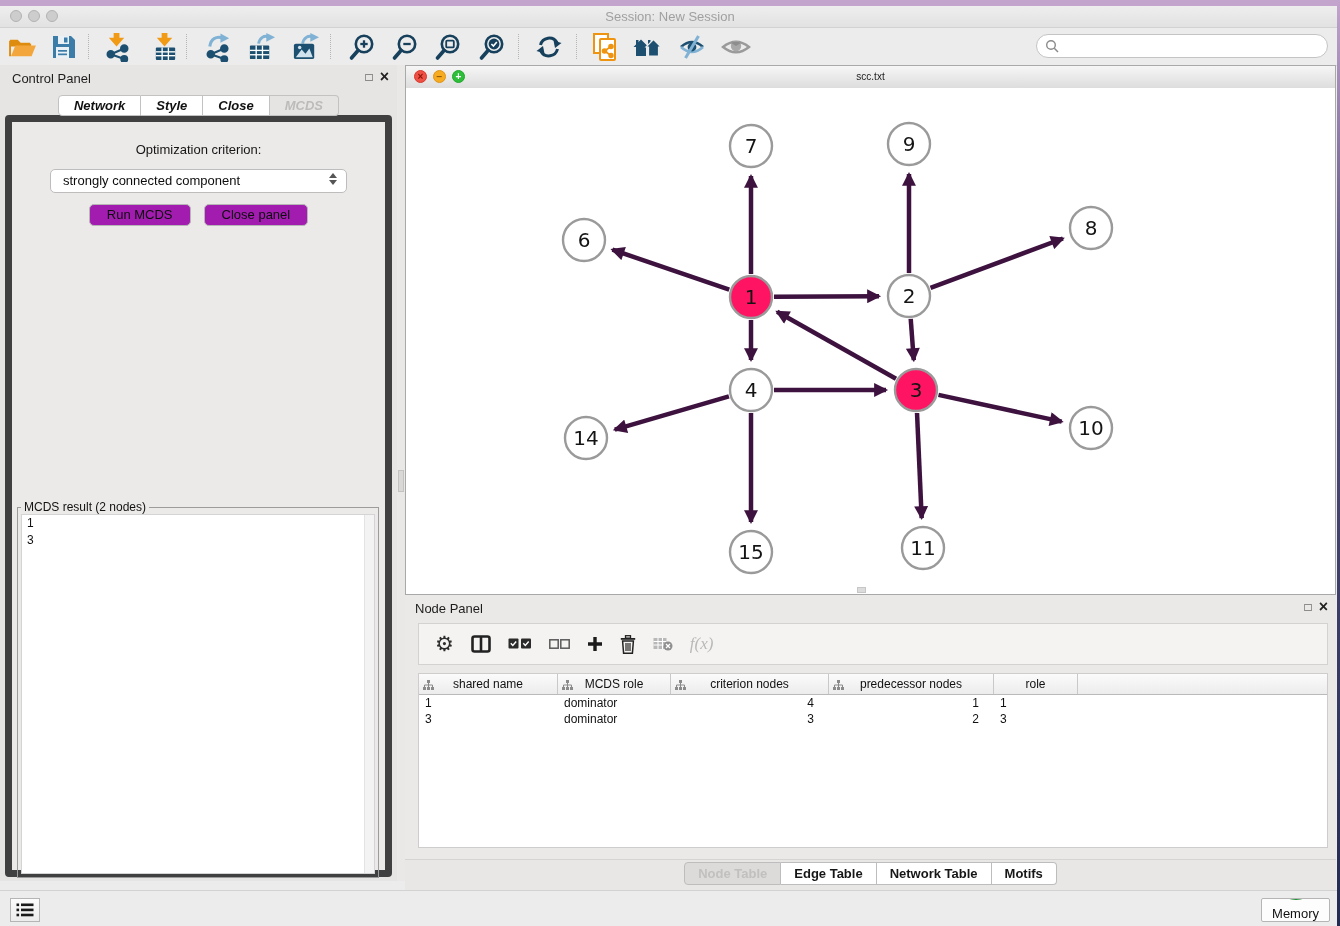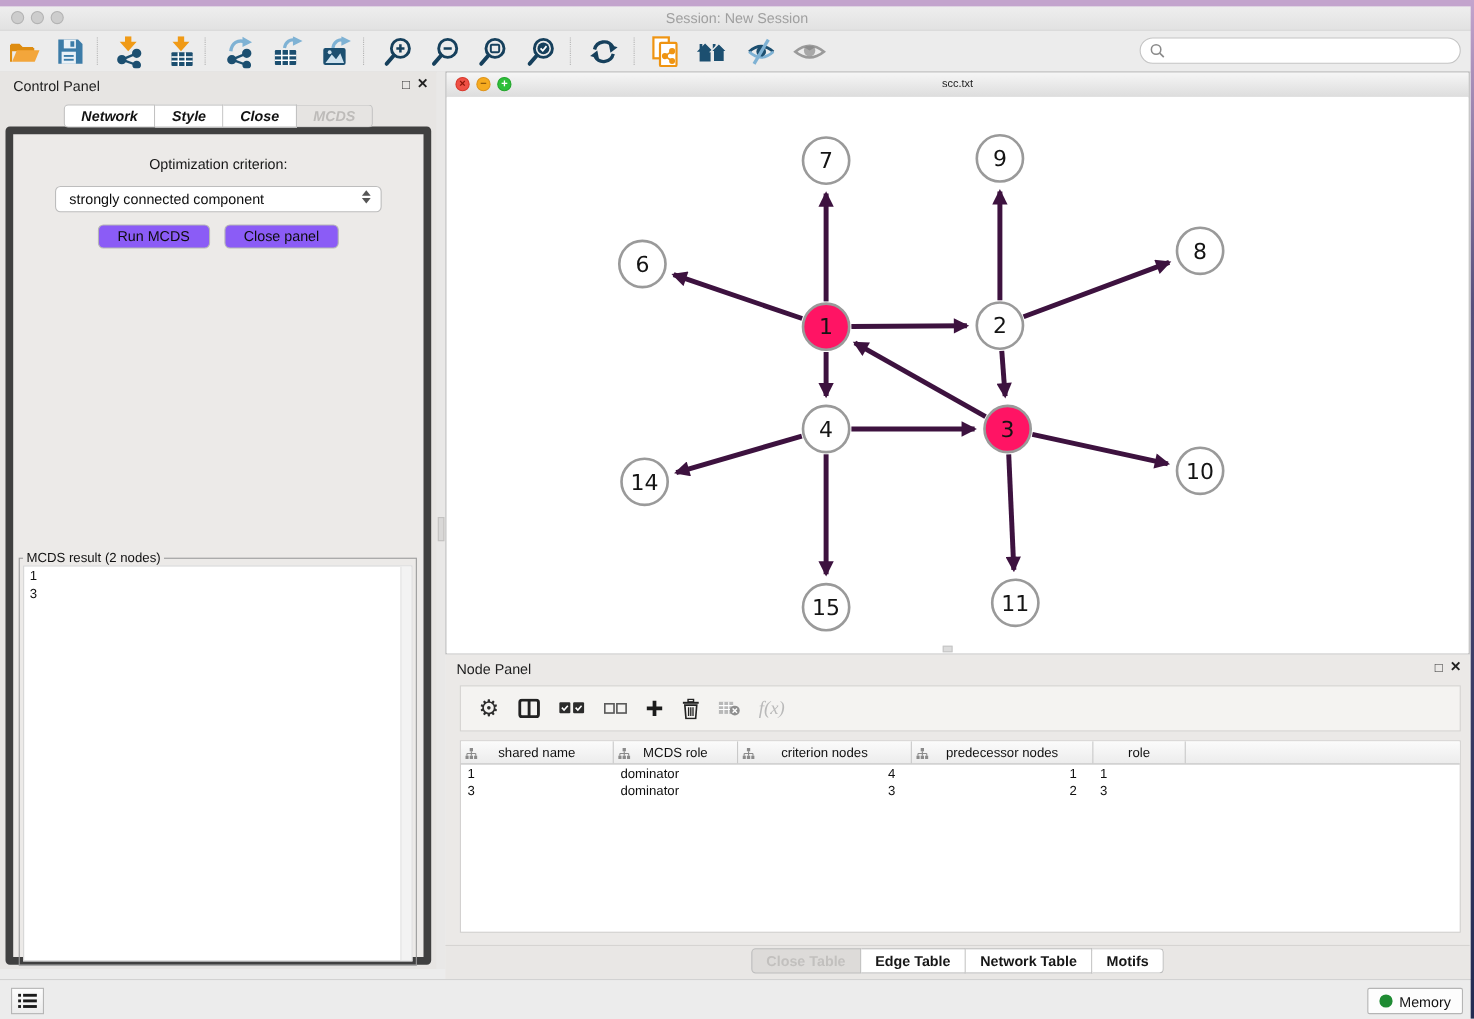--- a/index.html
+++ b/index.html
@@ -40,21 +40,21 @@
   .cp-tab.active{background:#e6e4e2;color:#bdbbb9;}
   #cp-content{position:absolute;left:5px;right:5px;top:50px;bottom:4px;background:#eceae8;
     border:7px solid #404040;border-radius:4px;}
   #opt-label{margin-top:20px;text-align:center;font-size:13px;color:#161616;}
   #criterion-select{position:absolute;left:38px;right:38px;top:47px;height:24px;background:#fff;
     border:1px solid #bdbdbd;border-radius:5px;font-size:13px;line-height:22px;padding-left:12px;color:#0d0d0d;box-sizing:border-box;}
   .spinner{position:absolute;right:9px;top:3px;display:flex;flex-direction:column;gap:2px;}
   .spin-up{width:0;height:0;border-left:4px solid transparent;border-right:4px solid transparent;border-bottom:5px solid #555;}
   .spin-dn{width:0;height:0;border-left:4px solid transparent;border-right:4px solid transparent;border-top:5px solid #555;}
   #btn-row{position:absolute;top:82px;width:100%;display:flex;justify-content:center;gap:13px;}
-  .cp-btn{height:22px;line-height:20px;padding:0 17px;background:#8b5cf6;border:1px solid #b6b6b6;border-radius:5px;
+  .cp-btn{height:22px;line-height:20px;padding:0 17px;background:#a21caf;border:1px solid #b6b6b6;border-radius:5px;
     font-size:13px;color:#0d0d0d;box-sizing:border-box;}
   #result-box{position:absolute;left:5px;right:6px;top:378px;height:376px;border:1px solid #9c9c9c;margin:0;padding:0;}
   #result-box legend{font-size:12px;color:#111;margin-left:3px;padding:0 3px;}
   #result-inner{position:absolute;left:3px;right:3px;top:0px;bottom:3px;background:#fff;border:1px solid #d4d4d4;}
   #result-scroll{position:absolute;right:0;top:0;bottom:0;width:9px;background:#f3f3f3;border-left:1px solid #e3e3e3;}
   .result-line{font-size:12px;line-height:17px;padding-left:5px;color:#111;}
 
   
   #v-split{position:absolute;left:397px;top:65px;width:8px;height:816px;background:#e9e8e7;}
   #v-grip{position:absolute;left:1px;top:405px;width:6px;height:22px;background:#d9d8d7;border:1px solid #c3c2c1;box-sizing:border-box;}
@@ -94,21 +94,21 @@
     font-size:13px;font-weight:bold;color:#161616;}
   .tp-tab:first-child{border-left:1px solid #bdbdbd;border-radius:4px 0 0 4px;}
   .tp-tab:last-child{border-radius:0 4px 4px 0;}
   .tp-tab.active{background:#dddbd9;color:#c2c0be;}
 
   
   #statusbar{position:absolute;left:0;top:890px;width:100%;height:36px;background:#ececec;border-top:1px solid #d2d2d2;box-sizing:border-box;}
   #menu-btn{position:absolute;left:10px;top:7px;width:30px;height:24px;background:linear-gradient(#fdfdfd,#ececec);
     border:1px solid #b5b5b5;box-sizing:border-box;display:flex;align-items:center;justify-content:center;}
   #memory-btn{position:absolute;right:10px;top:7px;height:24px;padding:0 10px;background:#fdfdfd;border:1px solid #b5b5b5;
-    box-sizing:border-box;display:flex;align-items:center;gap:6px;font-size:13px;color:#111;border-radius:2px;}
+    box-sizing:border-box;display:flex;align-items:center;gap:6px;font-size:13px;color:#111;border-radius:2px;flex-direction:column;}
   .mem-dot{width:12px;height:12px;border-radius:50%;background:#1f8b33;}
 </style>
 </head>
 <body>
 
 <div id="top-strip"></div>
 
 <div id="titlebar">
   <span class="tl-circle" style="left:10px"></span>
   <span class="tl-circle" style="left:28px"></span>
@@ -533,21 +533,21 @@
           <div class="td" style="width: 139px;">3</div>
           <div class="td" style="width: 113px;">dominator</div>
           <div class="td right" style="width: 158px;">3</div>
           <div class="td right" style="width: 165px;">2</div>
           <div class="td" style="width: 84px;">3</div>
         </div>
       </div>
   </div>
   <div id="tp-tabband"></div>
   <div id="tp-tabs">
-      <div class="tp-tab active">Close Table</div>
+      <div class="tp-tab active">Node Table</div>
       <div class="tp-tab">Edge Table</div>
       <div class="tp-tab">Network Table</div>
       <div class="tp-tab">Motifs</div>
     </div>
 </div>
 
 <div id="statusbar">
   <div id="menu-btn">
     <svg viewBox="0 0 18 16" width="18" height="16">
       <g fill="#1b1b1b">

